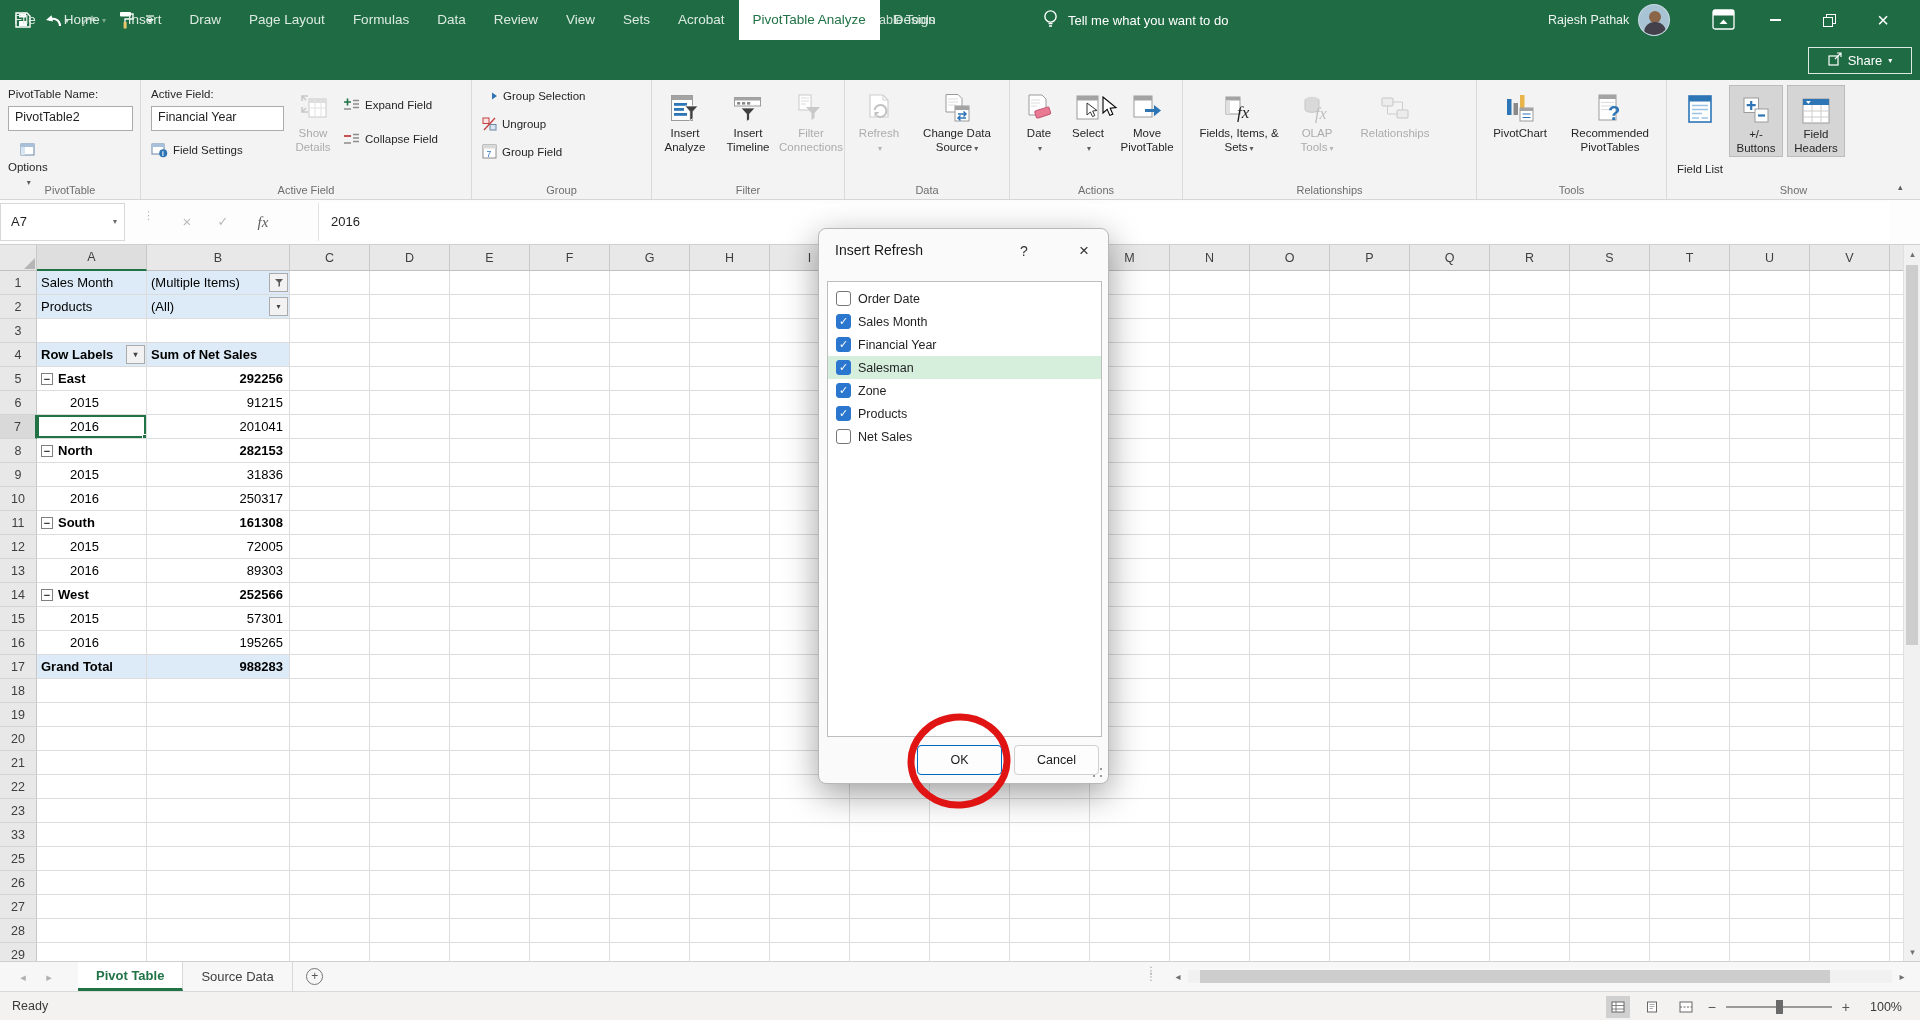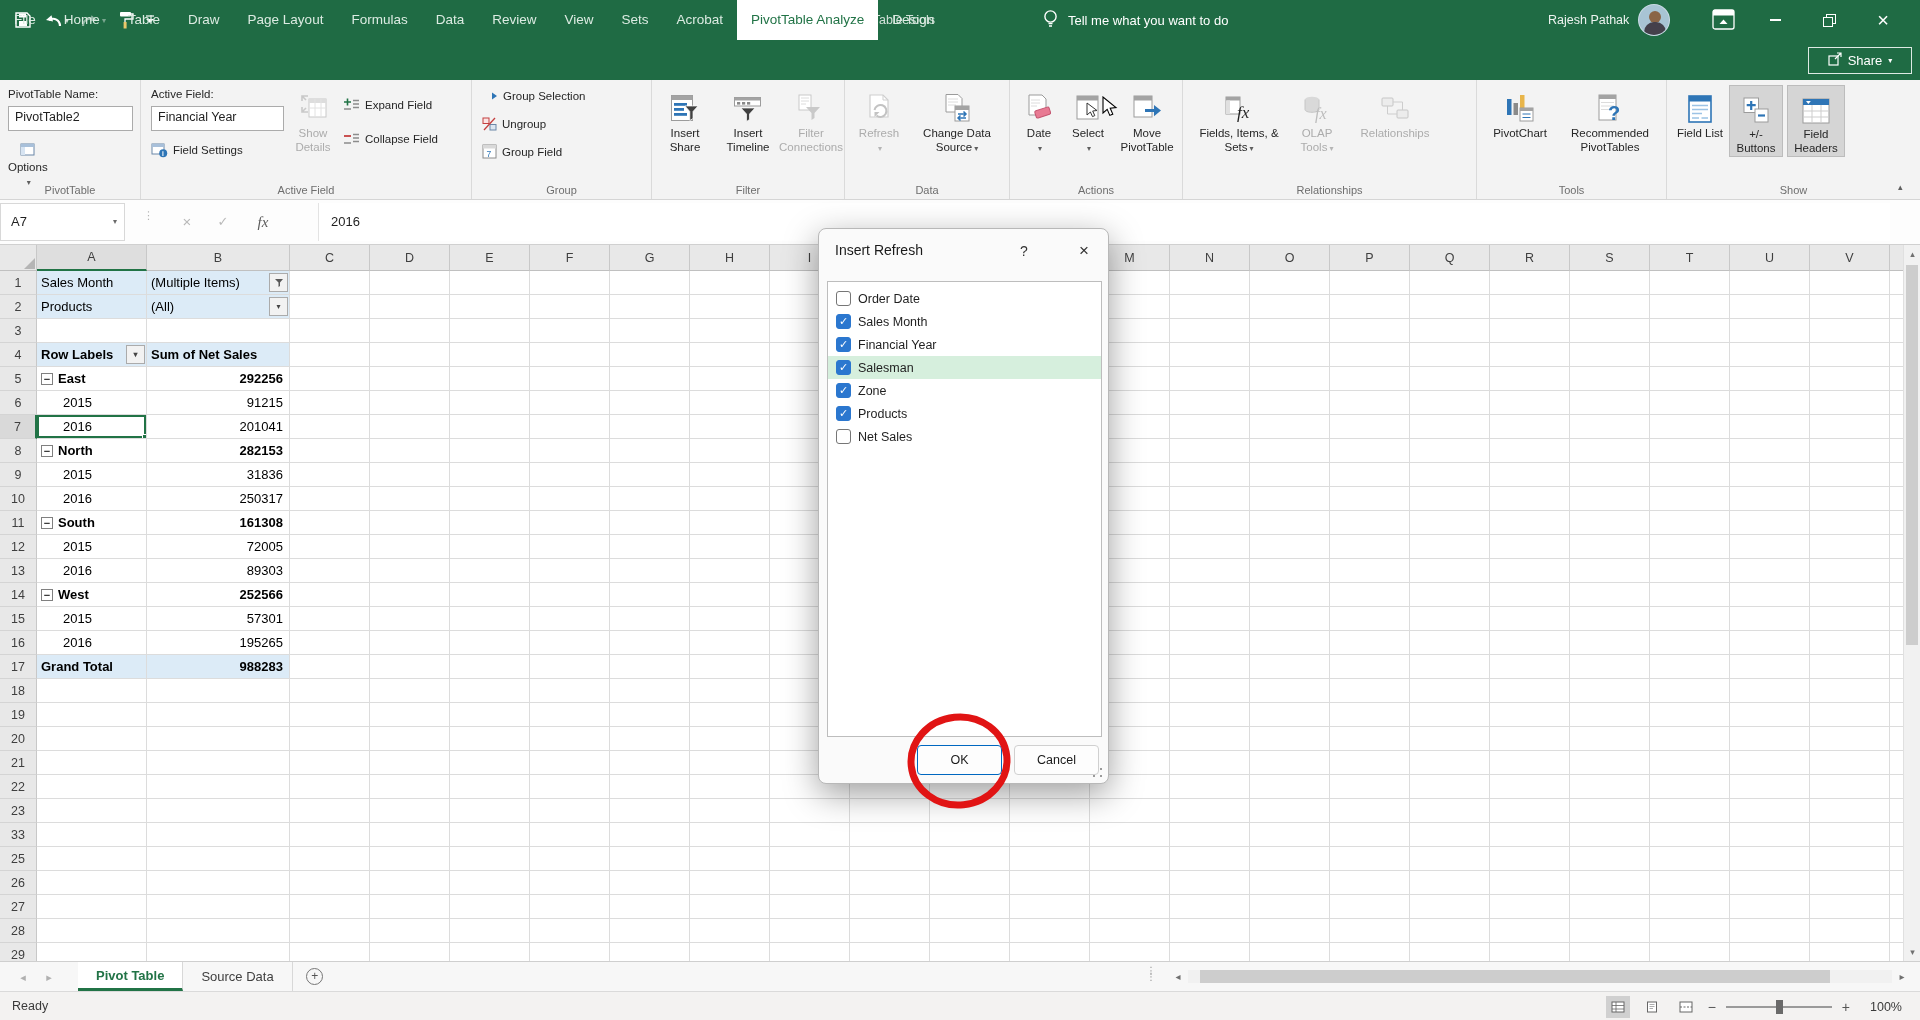--- a/index.html
+++ b/index.html
@@ -69,21 +69,21 @@
   .grid-rows{position:absolute;left:0;top:26px;}
   .grow{display:flex;height:24px;}
   .rn{width:37px;background:#e8e8e8;border-right:1px solid #c8c8c8;border-bottom:1px solid #d4d4d4;
     font-size:12.5px;color:#3f3f3f;display:flex;align-items:center;justify-content:center;}
   .rn.cur{background:#d9d9d9;border-right:2px solid #217346;}
   .cell{height:24px;border-right:1px solid #dcdcdc;border-bottom:1px solid #dcdcdc;font-size:13px;color:#000;
     display:flex;align-items:center;position:relative;padding:0 4px;white-space:nowrap;overflow:hidden;}
   .cell.blue{background:#dcebf7;}
   .cell.bold{font-weight:bold;}
   .cell.right{justify-content:flex-end;padding-right:6px;}
-  .cell.ind{padding-left:26px;text-align:right;}
+  .cell.ind{padding-left:33px;text-align:right;}
   .minusbox{width:12px;height:12px;border:1px solid #808080;background:#fff;color:#333;font-size:11px;line-height:10px;
     text-align:center;margin-right:5px;flex:0 0 auto;}
   .pvbtn{position:absolute;right:1px;top:2px;width:19px;height:19px;background:#f2f2f2;border:1px solid #ababab;
     display:flex;align-items:center;justify-content:center;font-size:8px;color:#444;}
   .selcell{box-shadow:inset 0 0 0 2px #217346;}
   .handle{position:absolute;right:-2px;bottom:-2px;width:6px;height:6px;background:#217346;border:1px solid #fff;}
   .vscroll{position:absolute;left:1903px;top:245px;width:17px;height:716px;background:#f1f1f1;border-left:1px solid #e0e0e0;z-index:1;}
   .vthumb{position:absolute;left:2px;top:20px;width:12px;height:380px;background:#cdcdcd;}
   .varr{position:absolute;left:0;width:17px;height:18px;color:#707070;font-size:9px;text-align:center;line-height:18px;}
   
@@ -200,21 +200,21 @@
         <rect x="3.5" y="0.5" width="9" height="9" fill="none" stroke="#fff"></rect>
         <rect x="0.5" y="3.5" width="9" height="9" fill="#1f6b44" stroke="#fff"></rect>
       </svg>
     </div>
   <div class="winbtn wb-close">×</div>
 
   <div class="menurow"></div>
   <div class="mtabs" id="menu-tabs">
       <div class="mtab">File</div>
       <div class="mtab">Home</div>
-      <div class="mtab">Table</div>
+      <div class="mtab">Insert</div>
       <div class="mtab">Draw</div>
       <div class="mtab">Page Layout</div>
       <div class="mtab">Formulas</div>
       <div class="mtab">Data</div>
       <div class="mtab">Review</div>
       <div class="mtab">View</div>
       <div class="mtab">Sets</div>
       <div class="mtab">Acrobat</div>
       <div class="mtab active">PivotTable Analyze</div>
       <div class="mtab">Design</div>
@@ -324,21 +324,21 @@
         <span class="ic">
             <svg width="30" height="30" viewBox="0 0 30 30">
               <rect x="1.5" y="2.5" width="21" height="25" fill="#fff" stroke="#9b9b9b"></rect>
               <rect x="1.5" y="2.5" width="21" height="4.5" fill="#a3a3a3"></rect>
               <rect x="4" y="10" width="13" height="2.8" fill="#2e75b6"></rect>
               <rect x="4" y="15" width="10" height="2.8" fill="#2e75b6"></rect>
               <rect x="4" y="20" width="13" height="2.8" fill="#2e75b6"></rect>
               <path d="M15 13h13l-5 5.5v7l-3.2 2v-9z" fill="#404040" stroke="#fff" stroke-width=".7"></path>
             </svg>
           </span>
-        <span class="lb">Insert Share</span>
+        <span class="lb">Insert Analyze</span>
       </div>
       <div class="bb" style="left:64px;width:64px;">
         <span class="ic">
             <svg width="30" height="30" viewBox="0 0 30 30">
               <rect x="1.5" y="4.5" width="26" height="8.5" fill="#fff" stroke="#9b9b9b"></rect>
               <rect x="1.5" y="4.5" width="26" height="3" fill="#a3a3a3"></rect>
               <rect x="4" y="9" width="3.2" height="2.6" fill="#8a8a8a"></rect>
               <rect x="9" y="9" width="3.2" height="2.6" fill="#8a8a8a"></rect>
               <rect x="14" y="9" width="3.2" height="2.6" fill="#8a8a8a"></rect>
               <path d="M8 15h14l-5.5 6v5.5l-3 2v-7.5z" fill="#404040" stroke="#fff" stroke-width=".7"></path>
@@ -478,21 +478,21 @@
               <path d="M5 9.5h13M5 13h13M5 16.5h8" stroke="#dcdcdc"></path>
               <text x="12" y="27" font-size="20" font-weight="bold" fill="#2e75b6" font-family="Liberation Sans,sans-serif">?</text>
             </svg>
           </span>
         <span class="lb">Recommended PivotTables</span>
       </div>
       <div class="glabel">Tools</div>
     </div>
 
     <div class="rgroup" style="left:1667px;width:253px;border-right:none;">
-      <div class="bb" style="left:8px;width:50px;">
+      <div class="bb" style="left:8px;width:50px;gap:36px;">
         <span class="ic">
             <svg width="25" height="28" viewBox="0 0 25 28">
               <rect x="1" y="1" width="22" height="26" fill="#fff" stroke="#2e75b6" stroke-width="1.6"></rect>
               <rect x="1" y="1" width="22" height="5.5" fill="#2e75b6"></rect>
               <path d="M4 10.5h16M4 14.5h16M4 18.5h10M4 23h7M13.5 23h6.5" stroke="#9cc3e5" stroke-width="1.6"></path>
             </svg>
           </span>
         <span class="lb">Field List</span>
       </div>
       <div class="bb pressed" style="left:62px;width:54px;">

